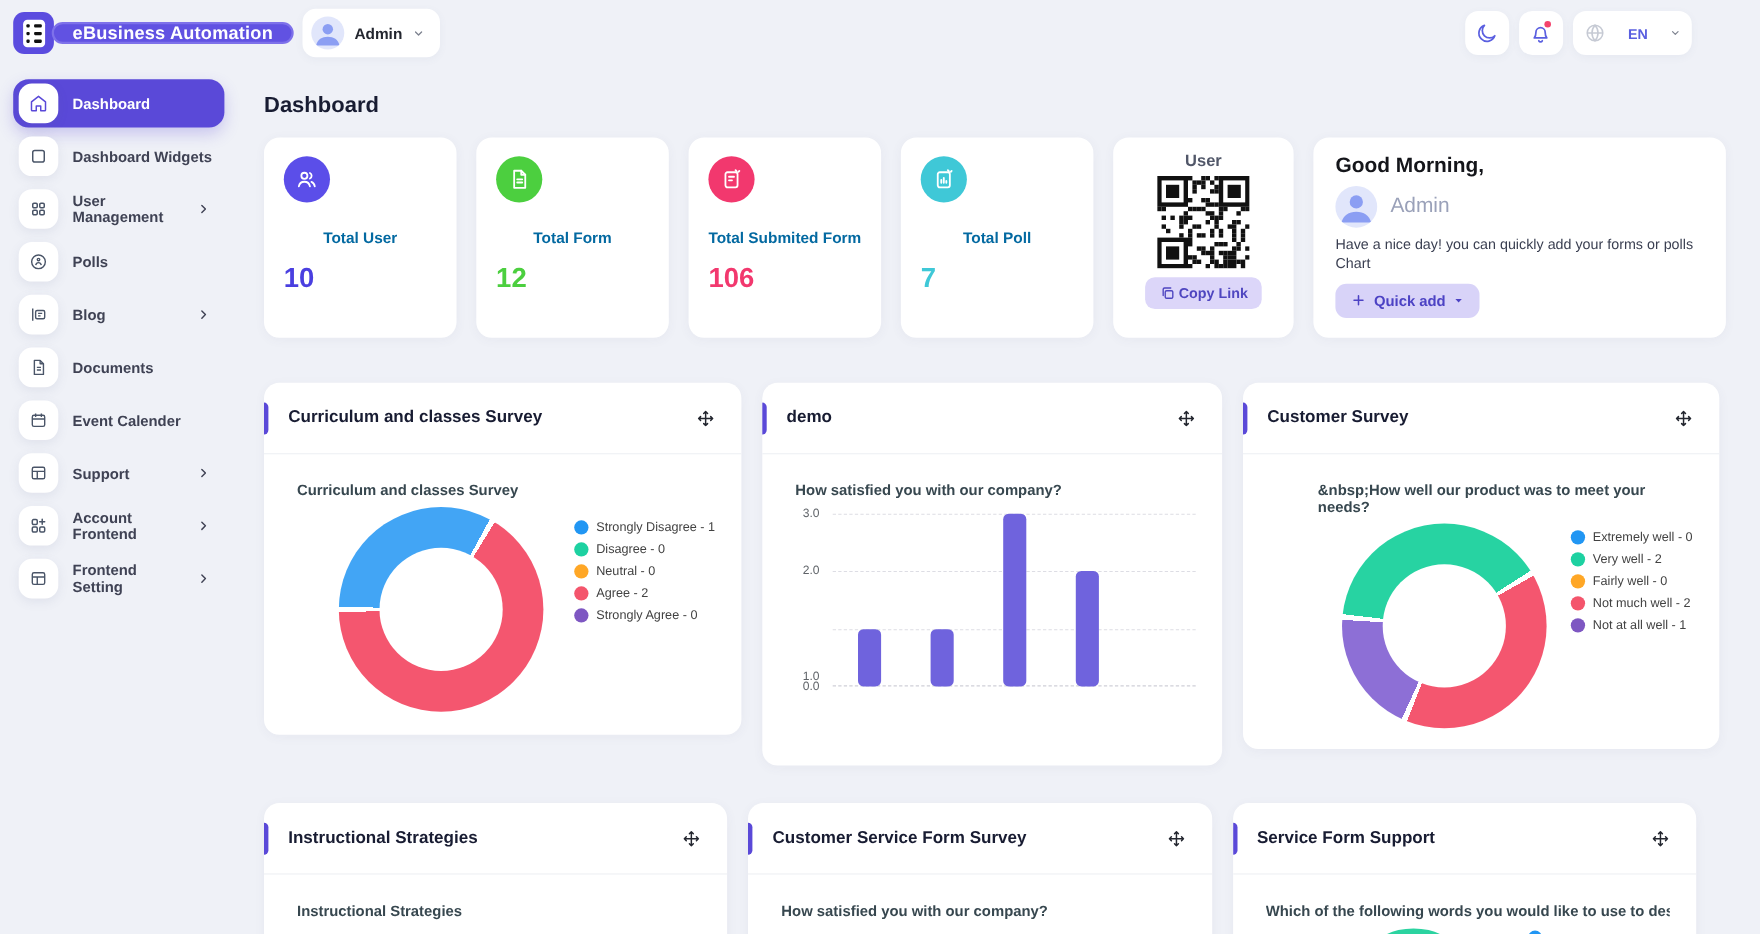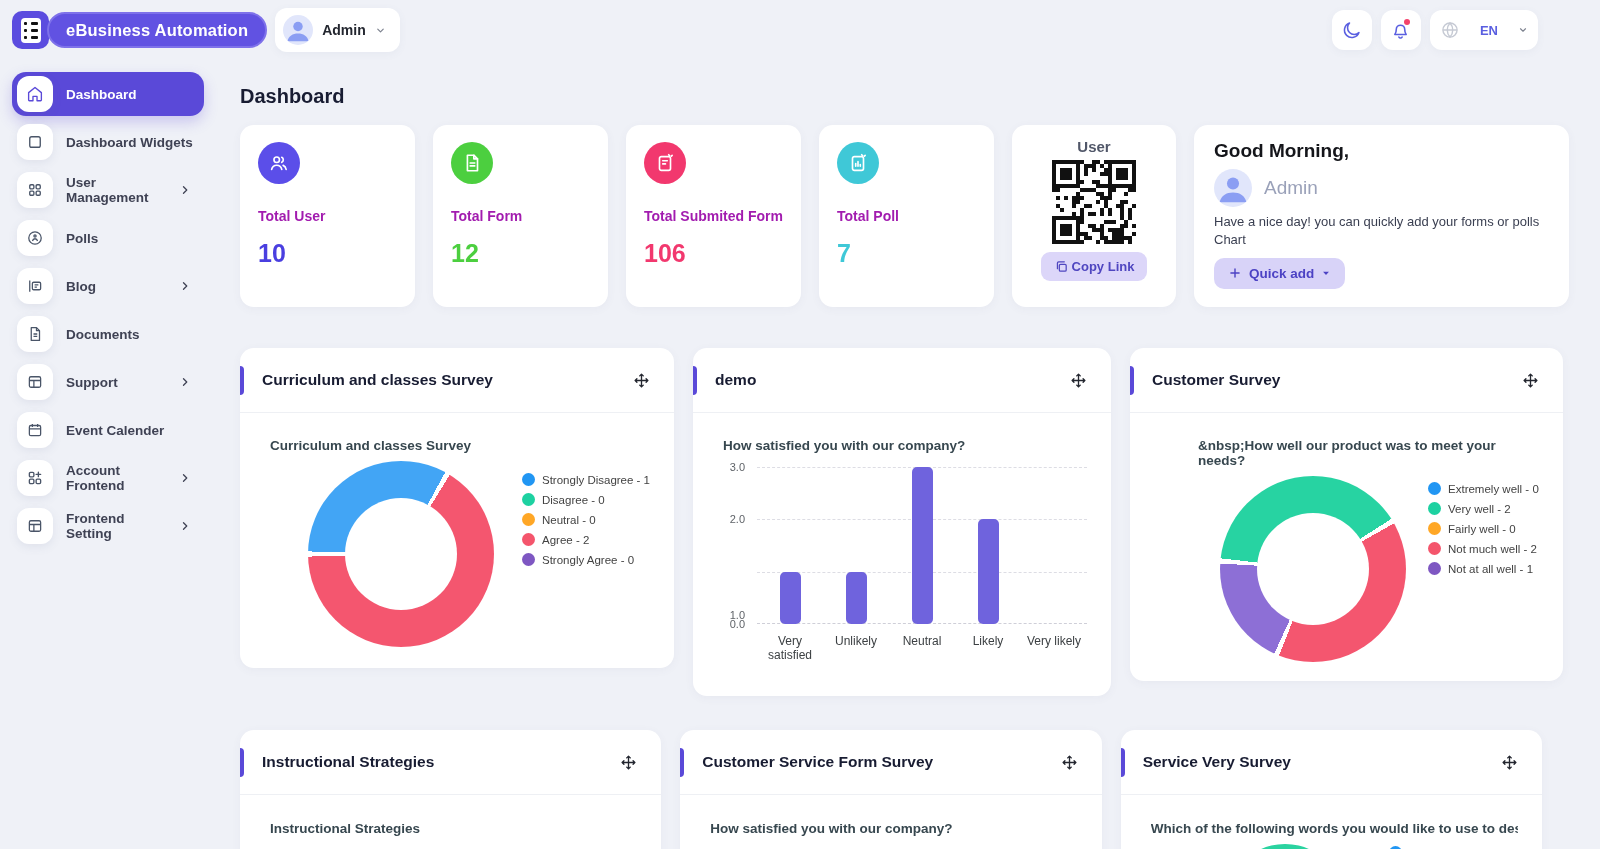--- a/index.html
+++ b/index.html
@@ -7,21 +7,21 @@
   body { background:#eff1f7; font-family:"Liberation Sans","DejaVu Sans",sans-serif; color:#181c32; }
 
   
   .topbar { height:60px; display:flex; align-items:center; padding:0 62px 0 12px; }
   .logo-wrap { display:flex; align-items:center; gap:4px; cursor:pointer; }
   .logo-badge { width:37px; height:38px; background:#5b4cdf; border-radius:10px; display:flex; align-items:center; justify-content:center; }
   .logo-inner { width:20px; height:25px; background:#fff; border-radius:4px; padding:4px 3px; display:flex; flex-direction:column; justify-content:space-between; }
   .logo-row { display:flex; align-items:center; justify-content:space-between; }
   .logo-dot { width:3px; height:3px; background:#111; border-radius:1px; }
   .logo-dash { width:7px; height:3px; background:#111; border-radius:1px; }
-  .brand-pill { margin-left:-6px; background:#6152e2; border:2px solid #7e71ea; color:#fff; font-size:16.5px; font-weight:700; height:36px; display:flex; align-items:center; padding:0 17px; border-radius:18px; letter-spacing:.2px; }
+  .brand-pill { margin-left:-6px; background:#6152e2; border:2px solid #7e71ea; color:#fff; font-size:16.5px; font-weight:700; height:20px; display:flex; align-items:center; padding:0 17px; border-radius:18px; letter-spacing:.2px; }
   .admin-chip { margin-left:8px; background:#fff; border-radius:12px; height:44px; display:flex; align-items:center; gap:9px; padding:0 14px 0 8px; box-shadow:0 2px 8px rgba(90,100,140,.06); cursor:pointer; }
   .avatar { border-radius:50%; background:#e1e6fb; display:flex; align-items:flex-end; justify-content:center; overflow:hidden; }
   .avatar-30 { width:30px; height:30px; }
   .avatar-38 { width:38px; height:38px; }
   .admin-name { font-size:14px; font-weight:700; color:#23262f; }
   .topbar-right { margin-left:auto; display:flex; align-items:center; gap:9px; }
   .icon-chip { background:#fff; border:none; border-radius:12px; width:40px; height:40px; display:flex; align-items:center; justify-content:center; box-shadow:0 2px 8px rgba(90,100,140,.06); cursor:pointer; position:relative; }
   .lang-chip { width:auto; padding:0 10px; gap:20px; }
   .lang-label { font-size:13px; font-weight:700; color:#5a5fe0; }
   .bell-dot { position:absolute; top:9px; right:11px; width:6px; height:6px; border-radius:50%; background:#f4436c; }
@@ -38,21 +38,21 @@
 
   main { flex:1; padding:25px 58px 0 36px; min-width:0; }
   .page-title { font-size:20px; font-weight:700; color:#181c32; margin-bottom:17px; }
 
   .card { background:#fff; border-radius:14px; box-shadow:0 2px 10px rgba(76,87,125,.05); }
 
   
   .stats-row { display:grid; grid-template-columns:175px 175px 175px 175px 164px 1fr; gap:18px; height:182px; }
   .stat-card { padding:17px 18px; }
   .stat-icon { width:42px; height:42px; border-radius:50%; display:flex; align-items:center; justify-content:center; margin-bottom:24px; }
-  .stat-label { font-size:14px; font-weight:600; color:#a21caf; margin-bottom:15px; }
+  .stat-label { font-size:14px; font-weight:600; color:#0369a1; margin-bottom:15px;text-align:center; }
   .stat-value { font-size:25px; font-weight:600; }
 
   .forms-card { padding:13px 10px; text-align:center; }
   .forms-title { font-size:15px; font-weight:600; color:#515769; }
   .qr { display:block; margin:5px auto 0; background:#fff; }
   .copy-btn { margin-top:8px; display:inline-flex; align-items:center; gap:3px; background:#dcd6f9; color:#4f46c0; border:none; font-size:13px; font-weight:700; padding:7px 13px; border-radius:9px; cursor:pointer; font-family:inherit; }
 
   .greet-card { padding:15px 20px; }
   .greet-title { font-size:19px; font-weight:700; color:#14151a; }
   .greet-row { display:flex; align-items:center; gap:12px; margin:7px 0 6px; }
@@ -226,39 +226,39 @@
           <svg width="18" height="18" viewBox="0 0 24 24" fill="none" stroke="#4a5568" stroke-width="1.7" stroke-linejoin="round">
             <path d="M7 3.5h7l4 4v13H7z"></path>
             <path d="M14 3.5v4h4M10 12h5M10 15.2h5"></path>
           </svg>
         </span>
       <span class="side-label">Documents</span>
     </div>
     <div class="side-item">
       <span class="side-chip">
           <svg width="18" height="18" viewBox="0 0 24 24" fill="none" stroke="#4a5568" stroke-width="1.7">
+            <rect x="4.5" y="6" width="15" height="13.5" rx="2"></rect>
+            <path d="M4.5 10.5h15M8.5 4v4M15.5 4v4"></path>
+          </svg>
+        </span>
+      <span class="side-label">Event Calender</span>
+    </div>
+    <div class="side-item">
+      <span class="side-chip">
+          <svg width="18" height="18" viewBox="0 0 24 24" fill="none" stroke="#4a5568" stroke-width="1.7">
             <rect x="4.5" y="5" width="15" height="14" rx="2"></rect>
             <path d="M4.5 10h15M10.5 10v9"></path>
           </svg>
         </span>
       <span class="side-label">Support</span>
       <span class="side-chev">
           <svg width="12" height="12" viewBox="0 0 24 24" fill="none" stroke="#3f4254" stroke-width="2.6" stroke-linecap="round" stroke-linejoin="round">
             <path d="M9 5.5 15.5 12 9 18.5"></path>
           </svg>
         </span>
-    </div>
-    <div class="side-item">
-      <span class="side-chip">
-          <svg width="18" height="18" viewBox="0 0 24 24" fill="none" stroke="#4a5568" stroke-width="1.7">
-            <rect x="4.5" y="6" width="15" height="13.5" rx="2"></rect>
-            <path d="M4.5 10.5h15M8.5 4v4M15.5 4v4"></path>
-          </svg>
-        </span>
-      <span class="side-label">Event Calender</span>
     </div>
     <div class="side-item">
       <span class="side-chip">
           <svg width="18" height="18" viewBox="0 0 24 24" fill="none" stroke="#4a5568" stroke-width="1.8" stroke-linecap="round">
             <rect x="4.5" y="4.5" width="6" height="6" rx="1.5"></rect>
             <rect x="4.5" y="13.5" width="6" height="6" rx="1.5"></rect>
             <rect x="13.5" y="13.5" width="6" height="6" rx="1.5"></rect>
             <path d="M16.5 4.2v6M13.5 7.2h6"></path>
           </svg>
         </span>
@@ -571,27 +571,20 @@
                   <div class="bar-slot">
                     <div class="bar" style="background: rgb(111, 99, 221); height: 157px;"></div>
                   </div>
                   <div class="bar-slot">
                     <div class="bar" style="background: rgb(111, 99, 221); height: 104.667px;"></div>
                   </div>
                   <div class="bar-slot"></div>
                 </div>
             </div>
           </div>
-          <div class="x-labels">
-              <div class="x-label">Very satisfied</div>
-              <div class="x-label">Unlikely</div>
-              <div class="x-label">Neutral</div>
-              <div class="x-label">Likely</div>
-              <div class="x-label">Very likely</div>
-            </div>
         </div>
       </div>
 
       <div class="card h-c2">
         <div class="chart-head">
           <span class="accent"></span>
           <span class="chart-card-title">Customer Survey</span>
           <button class="move-btn">
             <svg width="17" height="17" viewBox="0 0 24 24" fill="none" stroke="#23262f" stroke-width="1.9" stroke-linecap="round" stroke-linejoin="round">
                 <path d="M12 3v18M3 12h18M9.5 5.5 12 3l2.5 2.5M9.5 18.5 12 21l2.5-2.5M5.5 9.5 3 12l2.5 2.5M18.5 9.5 21 12l-2.5 2.5"></path>
@@ -659,21 +652,21 @@
         </div>
         <div class="divider"></div>
         <div class="bottom-body">
           <div class="plot-title">How satisfied you with our company?</div>
         </div>
       </div>
 
       <div class="card h-b">
         <div class="chart-head">
           <span class="accent"></span>
-          <span class="chart-card-title">Service Very Survey</span>
+          <span class="chart-card-title">Service Form Support</span>
           <button class="move-btn">
             <svg width="17" height="17" viewBox="0 0 24 24" fill="none" stroke="#23262f" stroke-width="1.9" stroke-linecap="round" stroke-linejoin="round">
                 <path d="M12 3v18M3 12h18M9.5 5.5 12 3l2.5 2.5M9.5 18.5 12 21l2.5-2.5M5.5 9.5 3 12l2.5 2.5M18.5 9.5 21 12l-2.5 2.5"></path>
               </svg>
           </button>
         </div>
         <div class="divider"></div>
         <div class="bottom-body">
           <div class="plot-title nowrap">Which of the following words you would like to use to describe o</div>
         </div>

